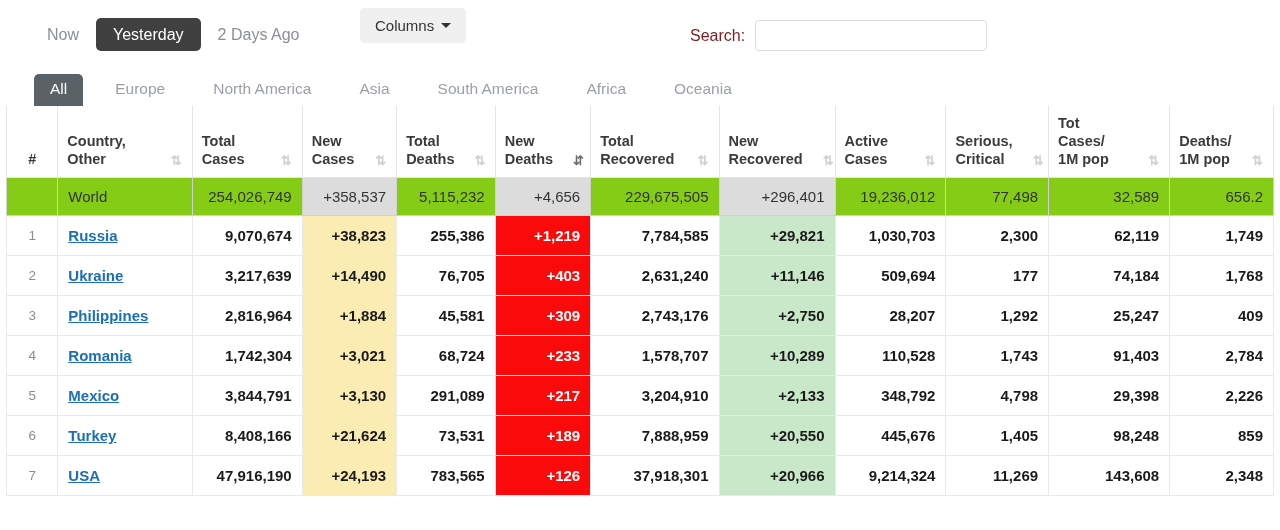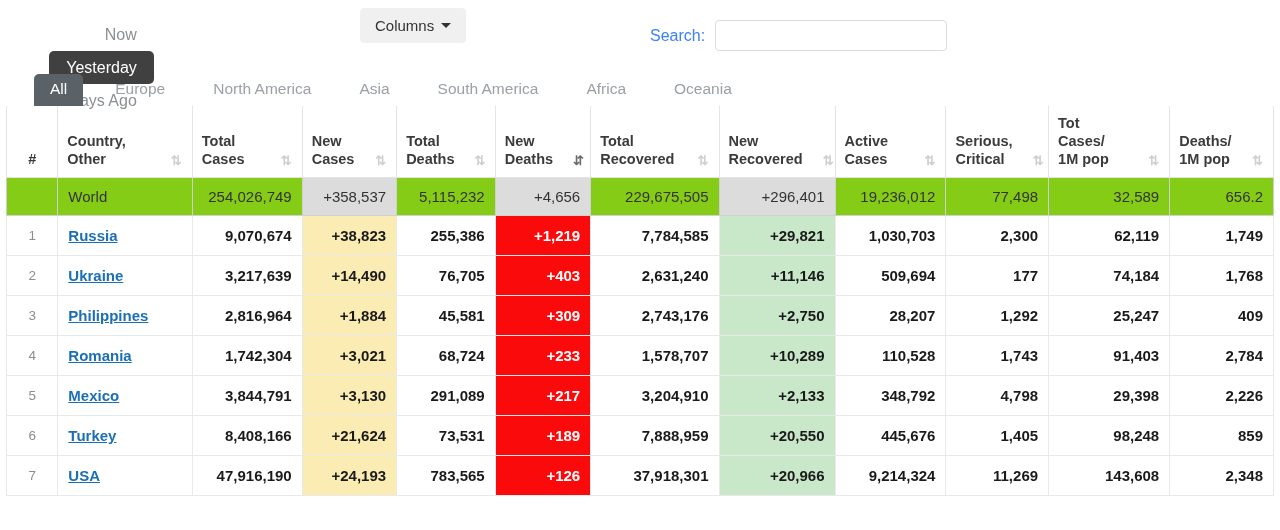--- a/index.html
+++ b/index.html
@@ -12,24 +12,23 @@
   }
 
   
   .toolbar {
     position: relative;
     height: 72px;
     padding: 16px 0 0 0;
   }
   .day-switch {
     position: absolute;
-    left: 38px; top: 18px;
+    left: 30px; top: 18px;
     display: flex;
     align-items: flex-end;
-    flex-direction: column;
   }
   .day-btn {
     font-size: 16px;
     padding: 7px 17px;
     border-radius: 5px;
     color: #8a8f94;
     background: transparent;
     border: none;
     cursor: pointer;
     line-height: 1.2;
@@ -64,21 +63,22 @@
   }
   .search-wrap {
     position: absolute;
     left: 650px; top: 20px;
     display: flex;
     align-items: center;
     gap: 10px;
   }
   .search-label {
     font-size: 16px;
-    color: #3b82f6;
+    color: #7f1d1d;
+    margin-left: 40px;
   }
   .search-input {
     width: 232px;
     height: 31px;
     border: 1px solid #dcdcdc;
     border-radius: 4px;
     padding: 4px 8px;
     font-size: 14px;
     font-family: "Liberation Sans", sans-serif;
     outline: none;

